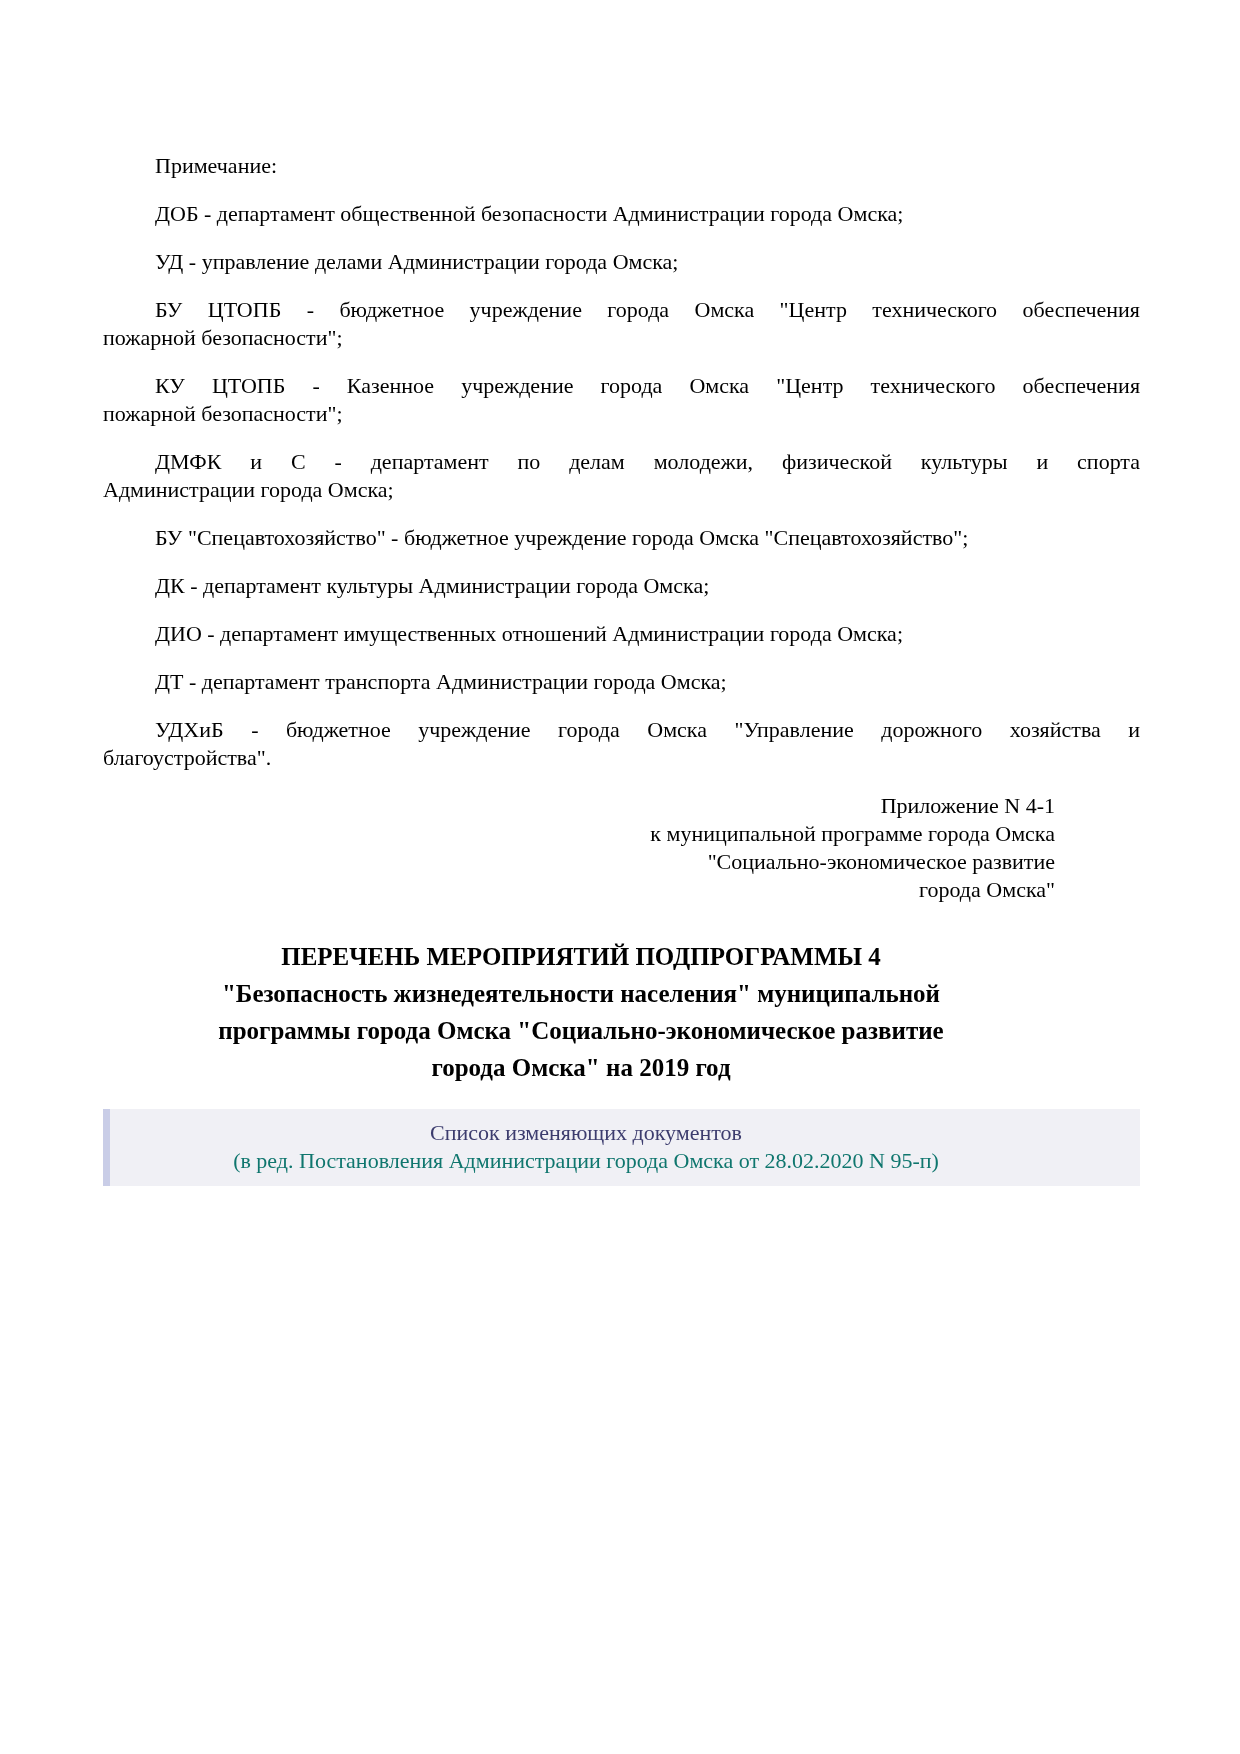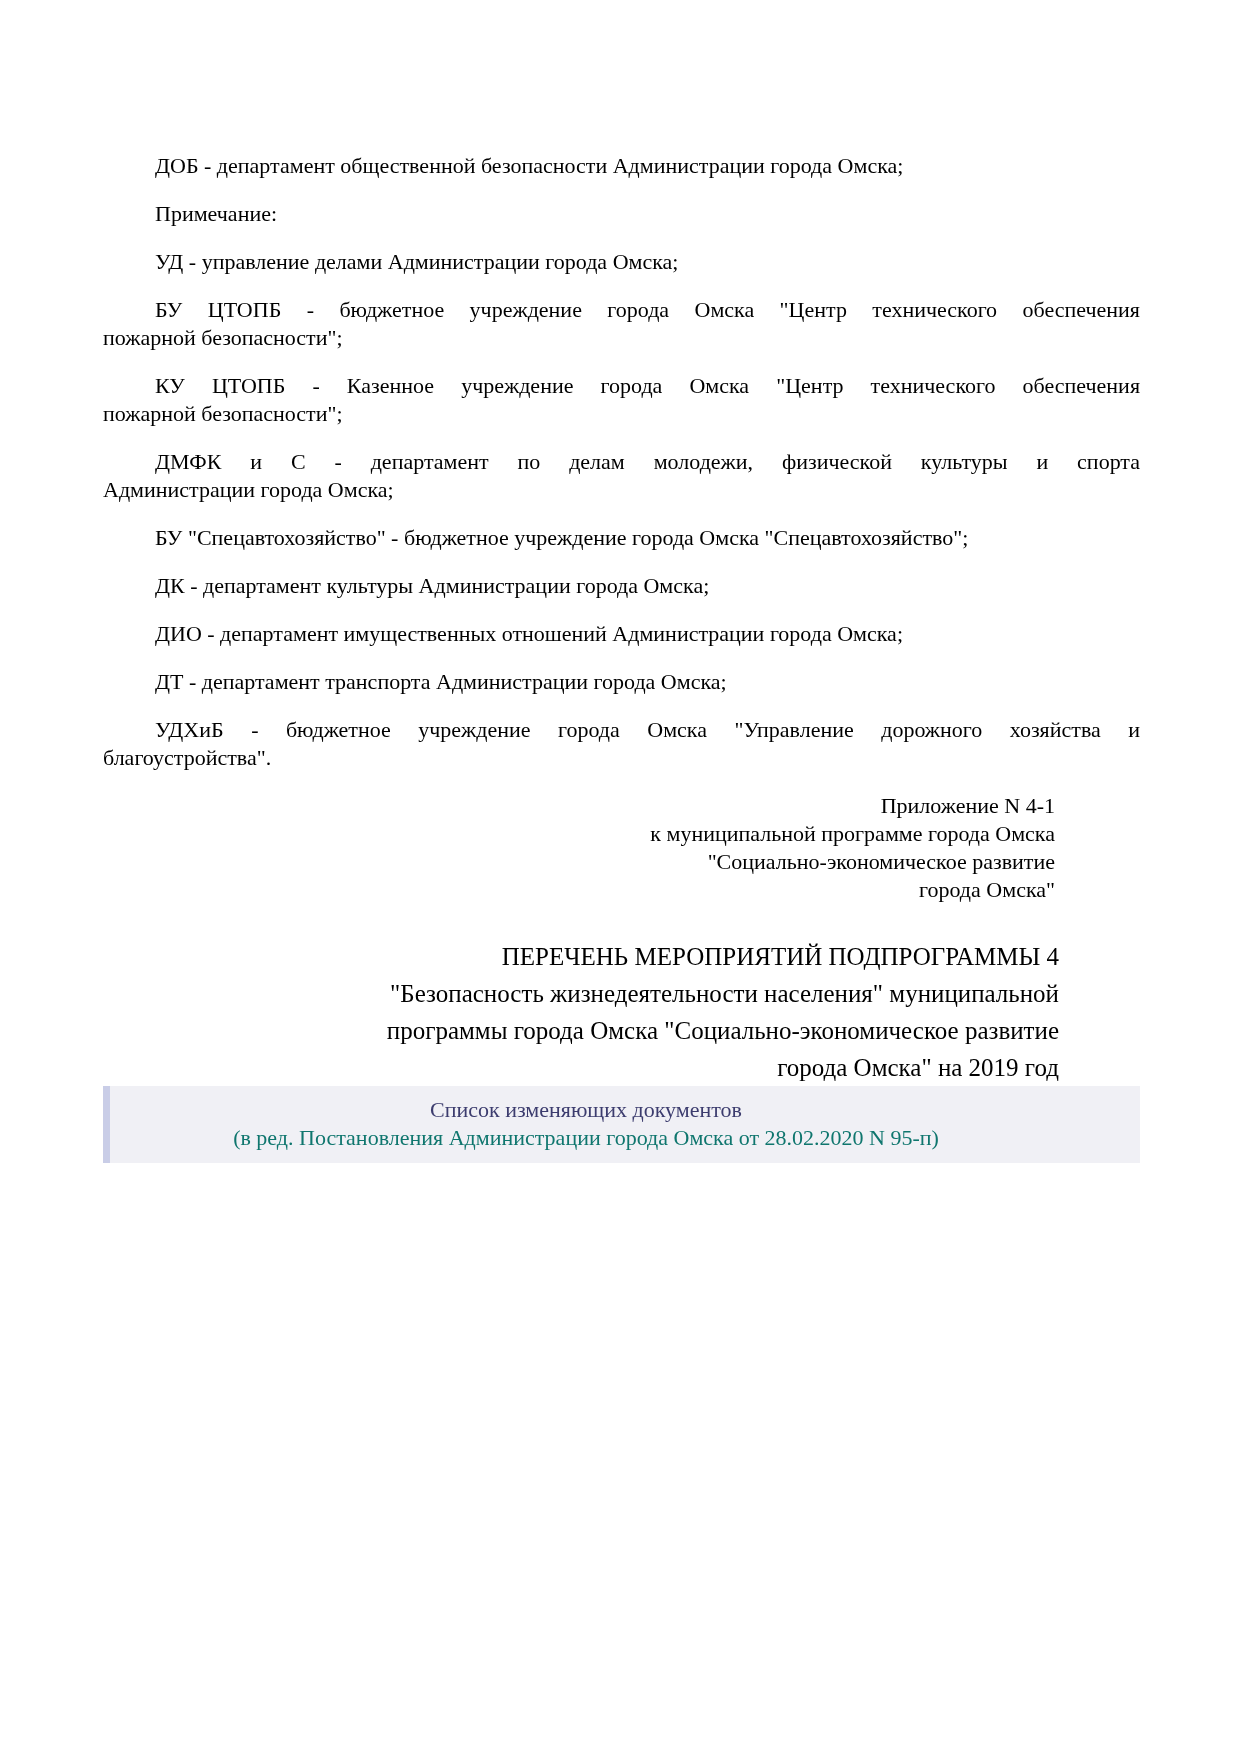--- a/index.html
+++ b/index.html
@@ -34,29 +34,30 @@
     text-align: right;
   }
   .appendix .app-line {
     font-size: 22px;
     line-height: 28px;
   }
   
   .doc-title {
     margin: 34px 0 0 0;
     padding-right: 81px;
-    text-align: right;
-    font-weight: normal;
+    text-align: center;
+    font-weight: bold;
   }
   .doc-title .title-line {
     font-size: 25px;
     line-height: 37px;
   }
   
   .amend-box {
+    margin-top: 23px;
     display: flex;
     align-items: stretch;
     width: 1037px;
   }
   .amend-stripe {
     width: 7px;
     flex: 0 0 7px;
     background: #c9cde7;
   }
   .amend-body {
@@ -72,24 +73,24 @@
   }
 </style>
 </head>
 <body>
 
 <div class="page">
   <div class="content">
 
     <section class="notes">
         <div class="note-para">
-          <div class="note-line first">ДОБ - департамент общественной безопасности Администрации города Омска;</div>
+          <div class="note-line first">Примечание:</div>
         </div>
         <div class="note-para">
-          <div class="note-line first">Примечание:</div>
+          <div class="note-line first">ДОБ - департамент общественной безопасности Администрации города Омска;</div>
         </div>
         <div class="note-para">
           <div class="note-line first">УД - управление делами Администрации города Омска;</div>
         </div>
         <div class="note-para">
           <div class="note-line first stretch">БУ ЦТОПБ - бюджетное учреждение города Омска "Центр технического обеспечения</div>
           <div class="note-line">пожарной безопасности";</div>
         </div>
         <div class="note-para">
           <div class="note-line first stretch">КУ ЦТОПБ - Казенное учреждение города Омска "Центр технического обеспечения</div>

